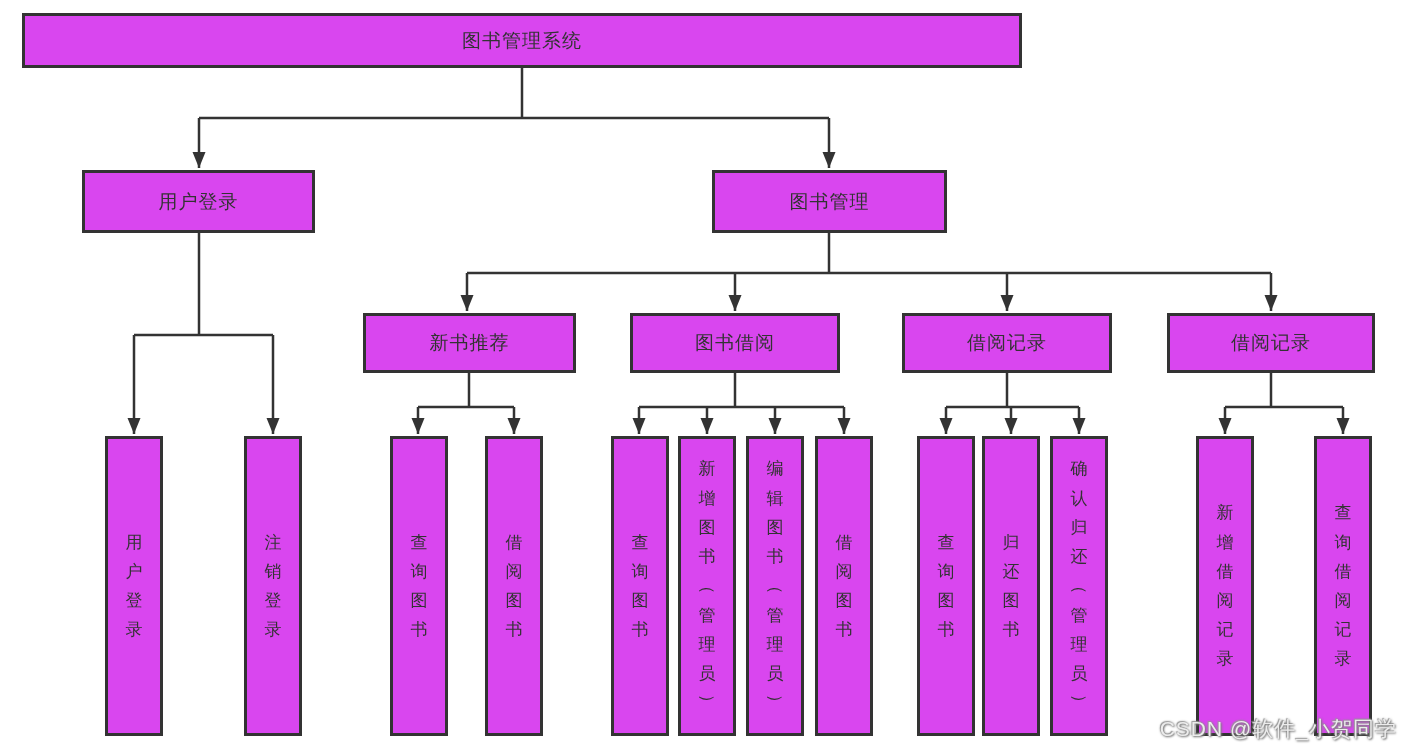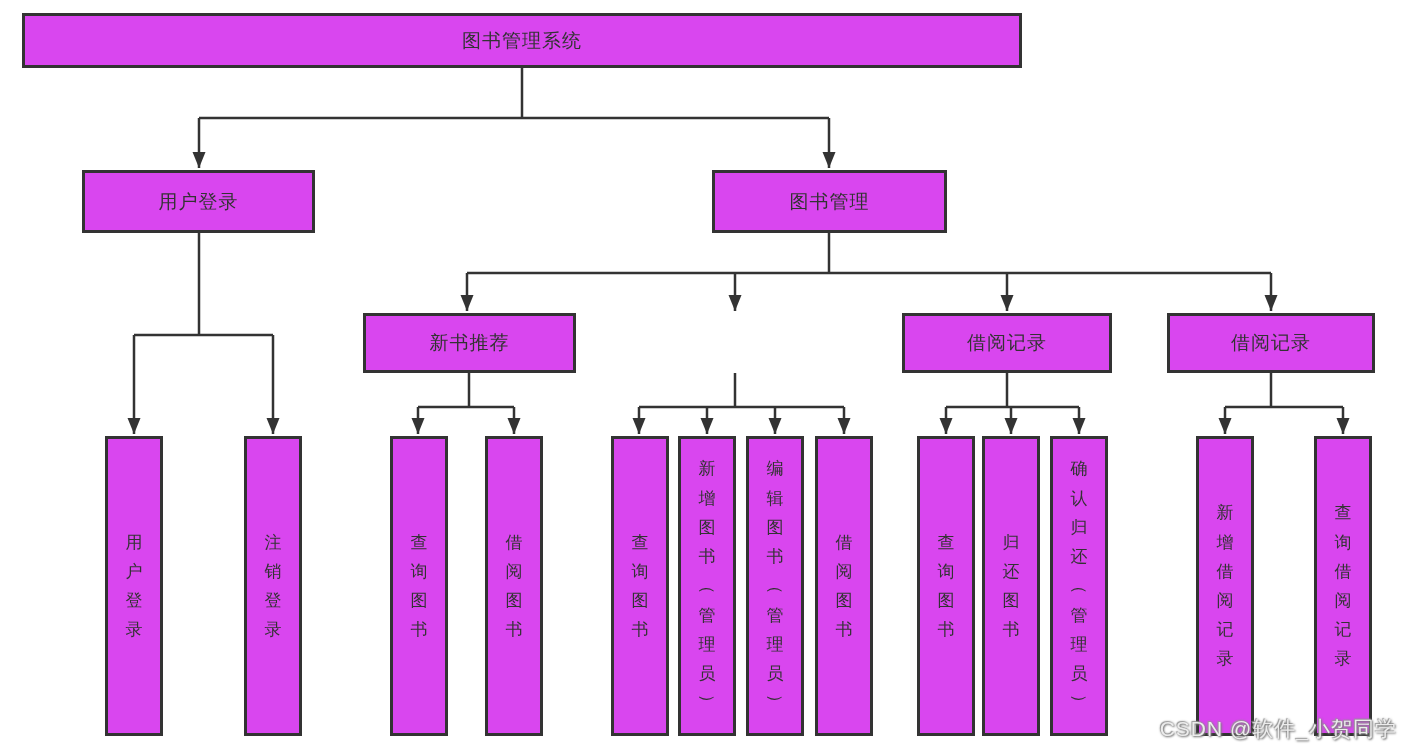--- a/index.html
+++ b/index.html
@@ -115,20 +115,23 @@
   <div class="box n-user">
     <span>用户登录</span>
   </div>
   <div class="box n-mgmt">
     <span>图书管理</span>
   </div>
 
   <div class="box n-l3 n-newrec">
     <span>新书推荐</span>
   </div>
+  <div class="box n-l3 n-borrow">
+    <span>图书借阅</span>
+  </div>
   <div class="box n-l3 n-current">
     <span>借阅记录</span>
   </div>
   <div class="box n-l3 n-records">
     <span>借阅记录</span>
   </div>
 
   <div class="box leaf lf-u1 vtext">
       <span>用</span>
       <span>户</span>

